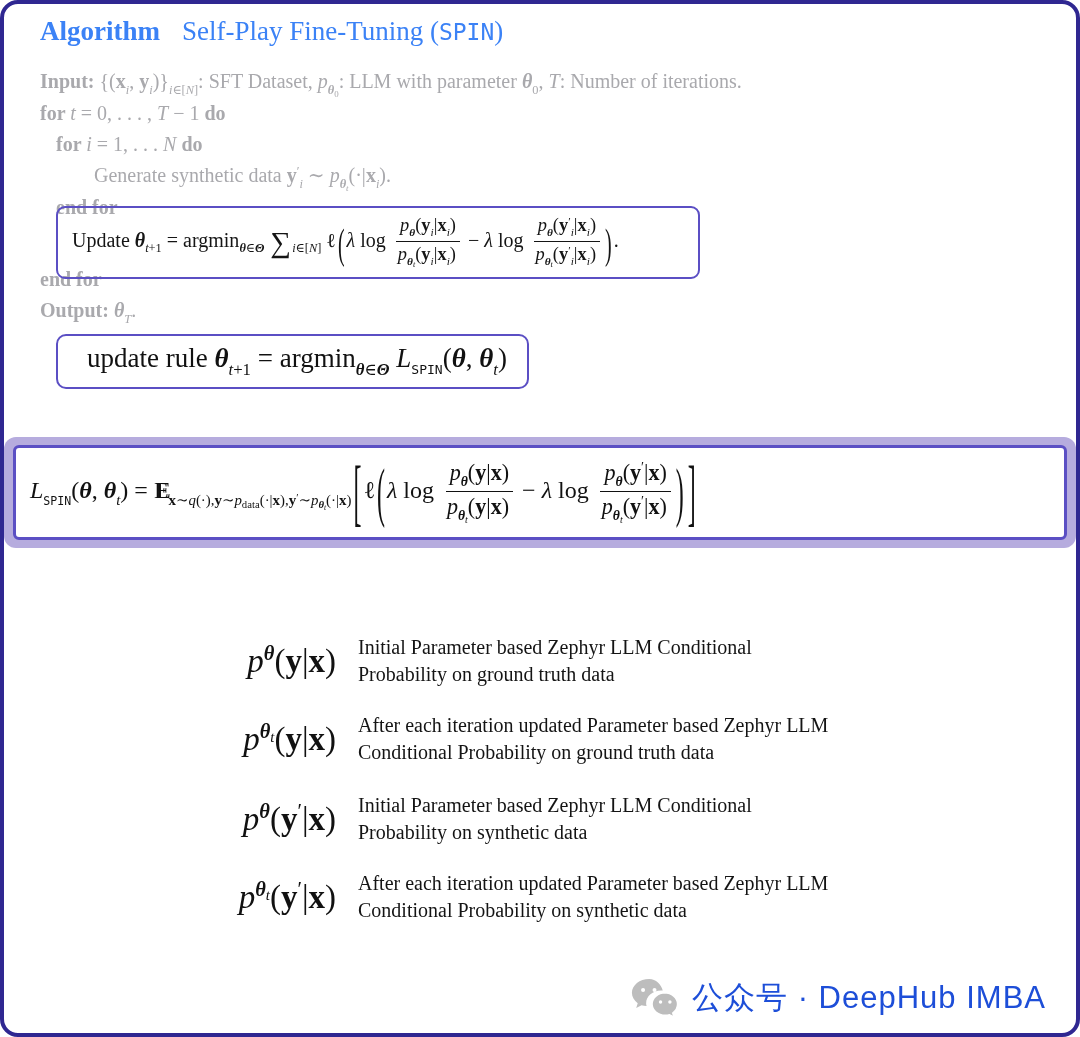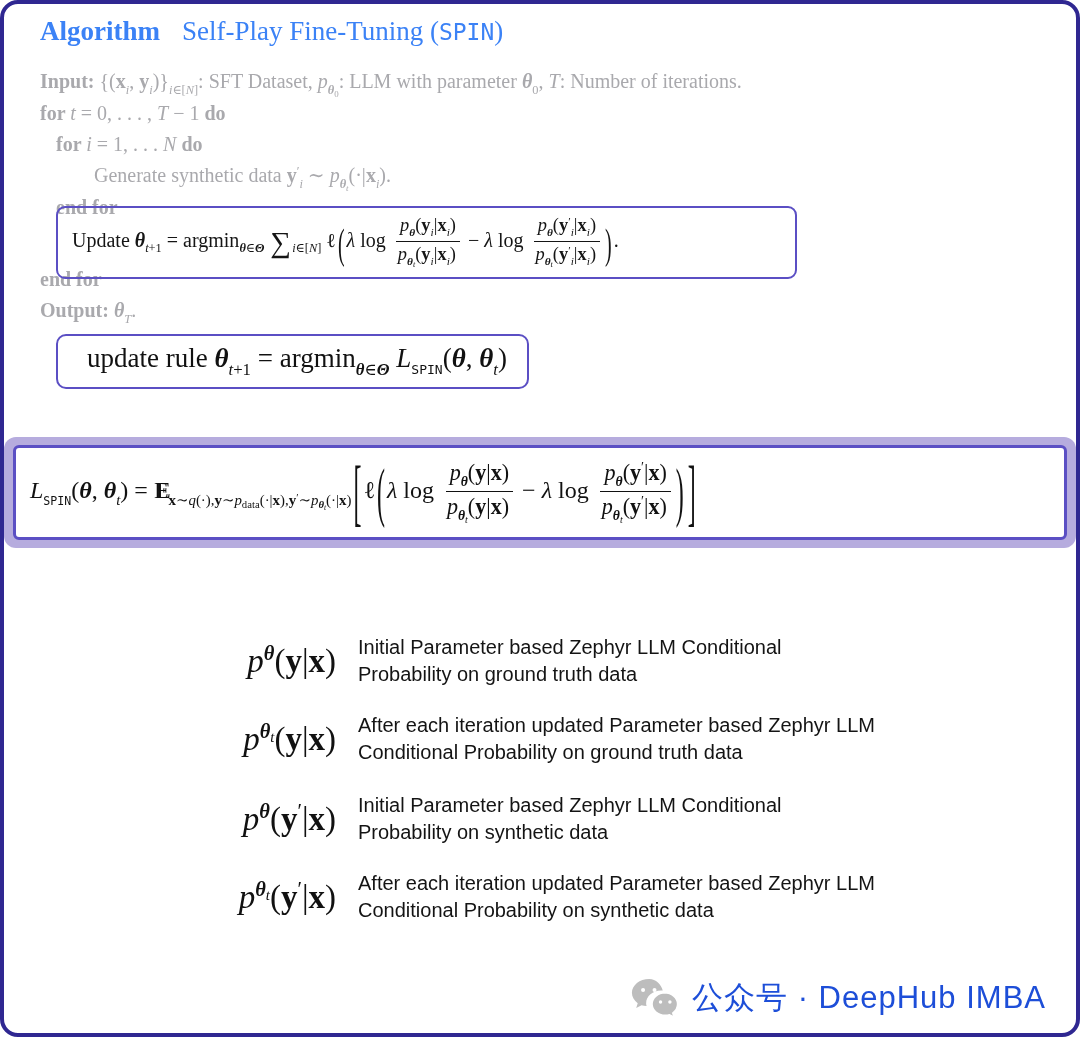--- a/index.html
+++ b/index.html
@@ -14,21 +14,21 @@
   .algo-title{font-size:27px;margin-bottom:19px;color:#3b82f6;}
   .t-label{font-weight:bold;margin-right:22px;}
   .mono{font-family:"DejaVu Sans Mono","Liberation Mono",monospace;font-size:0.85em;}
   .line{font-size:20px;line-height:31px;white-space:nowrap;}
   .gray{color:#a9a9ad;}
   .dark{color:#151515;}
   .ind1{margin-left:16px;}
   .ind2{margin-left:54px;}
   .update-box{
     position:relative;margin-left:16px;margin-top:-17px;margin-bottom:-15px;
-    width:741px;border:2px solid #5b4fc4;border-radius:9px;
+    width:644px;border:2px solid #5b4fc4;border-radius:9px;
     padding:7px 8px 7px 14px;background:transparent;
   }
   .rule-box{
     display:inline-block;margin-left:16px;margin-top:8px;
     border:2px solid #5b4fc4;border-radius:10px;
     padding:7px 20px 9px 29px;font-size:27px;white-space:nowrap;color:#111;
   }
   
   .spin-outer{
     position:absolute;top:433px;left:0;right:0;
@@ -58,21 +58,21 @@
   .m-den{padding:2px 4px 0;}
   .m-big{display:inline-block;transform-origin:50% 50%;vertical-align:middle;line-height:1;margin:0 2px;font-weight:400;}
   .m-dbl{position:relative;display:inline-block;font-style:normal;}
   .m-dbl-ghost{position:absolute;left:0.09em;top:0;}
   
   .defs{position:absolute;top:630px;left:0;right:0;}
   .def-row{display:flex;align-items:center;margin-bottom:24px;}
   .def-row.gap-before{margin-top:26px;}
   .def-math{width:332px;display:flex;justify-content:flex-end;font-size:33px;color:#111;}
   .def-desc{
-    margin-left:22px;font-family:Liberation Sans, sans-serif;
+    margin-left:22px;font-family:Liberation Serif, serif;
     font-size:20px;line-height:27px;color:#141414;white-space:pre-line;
   }
   
   .watermark{
     position:absolute;right:30px;bottom:14px;display:flex;align-items:center;gap:12px;
     font-family:"Liberation Sans","DejaVu Sans",sans-serif;
     font-size:31px;color:#1d4ed8;letter-spacing:1px;
   }
   .wechat-icon{width:50px;height:42px;flex:0 0 auto;}
 </style>

